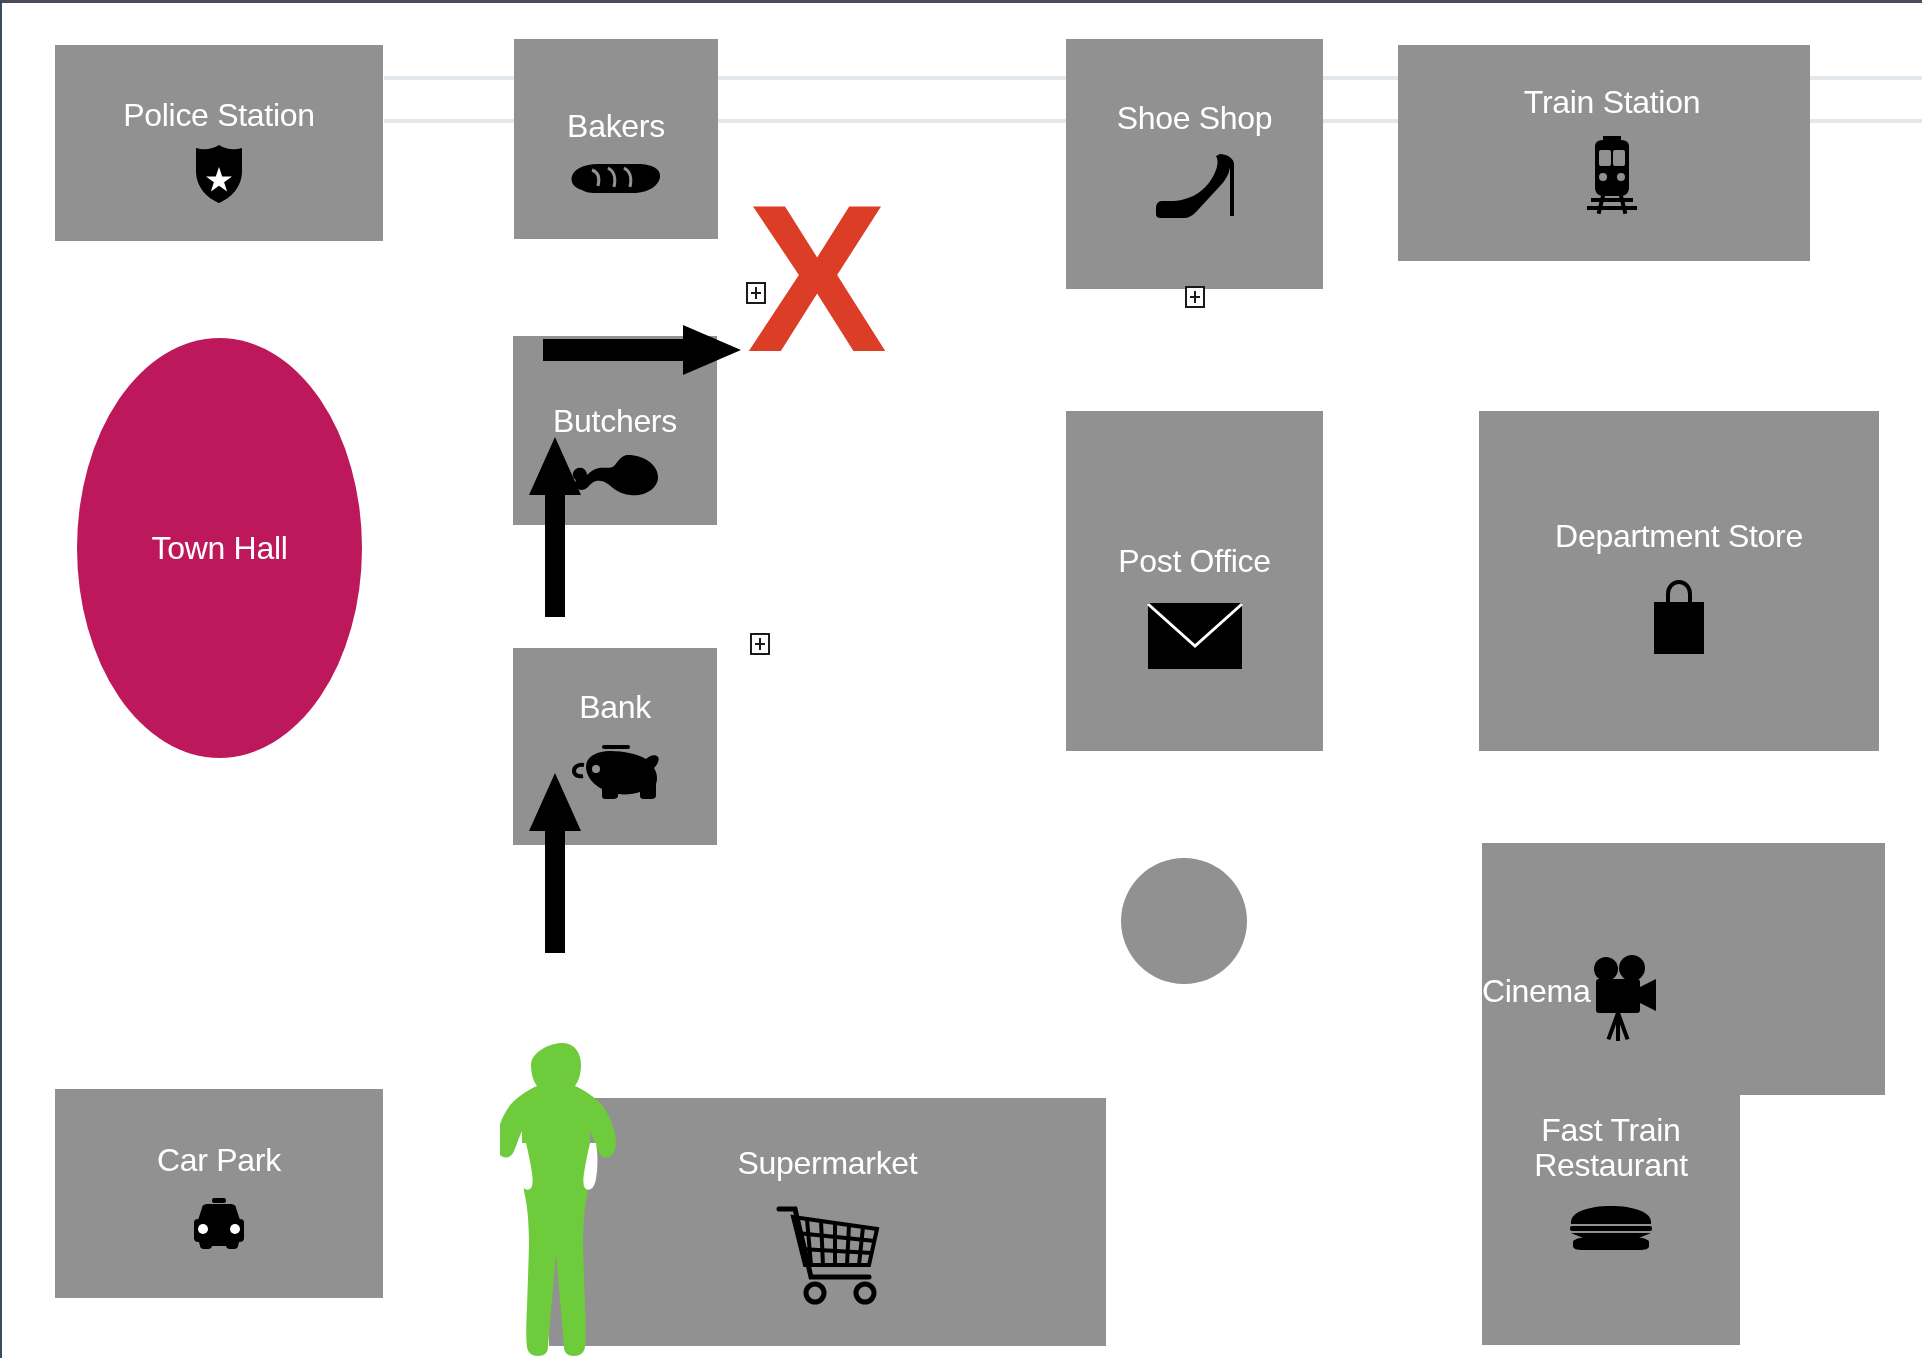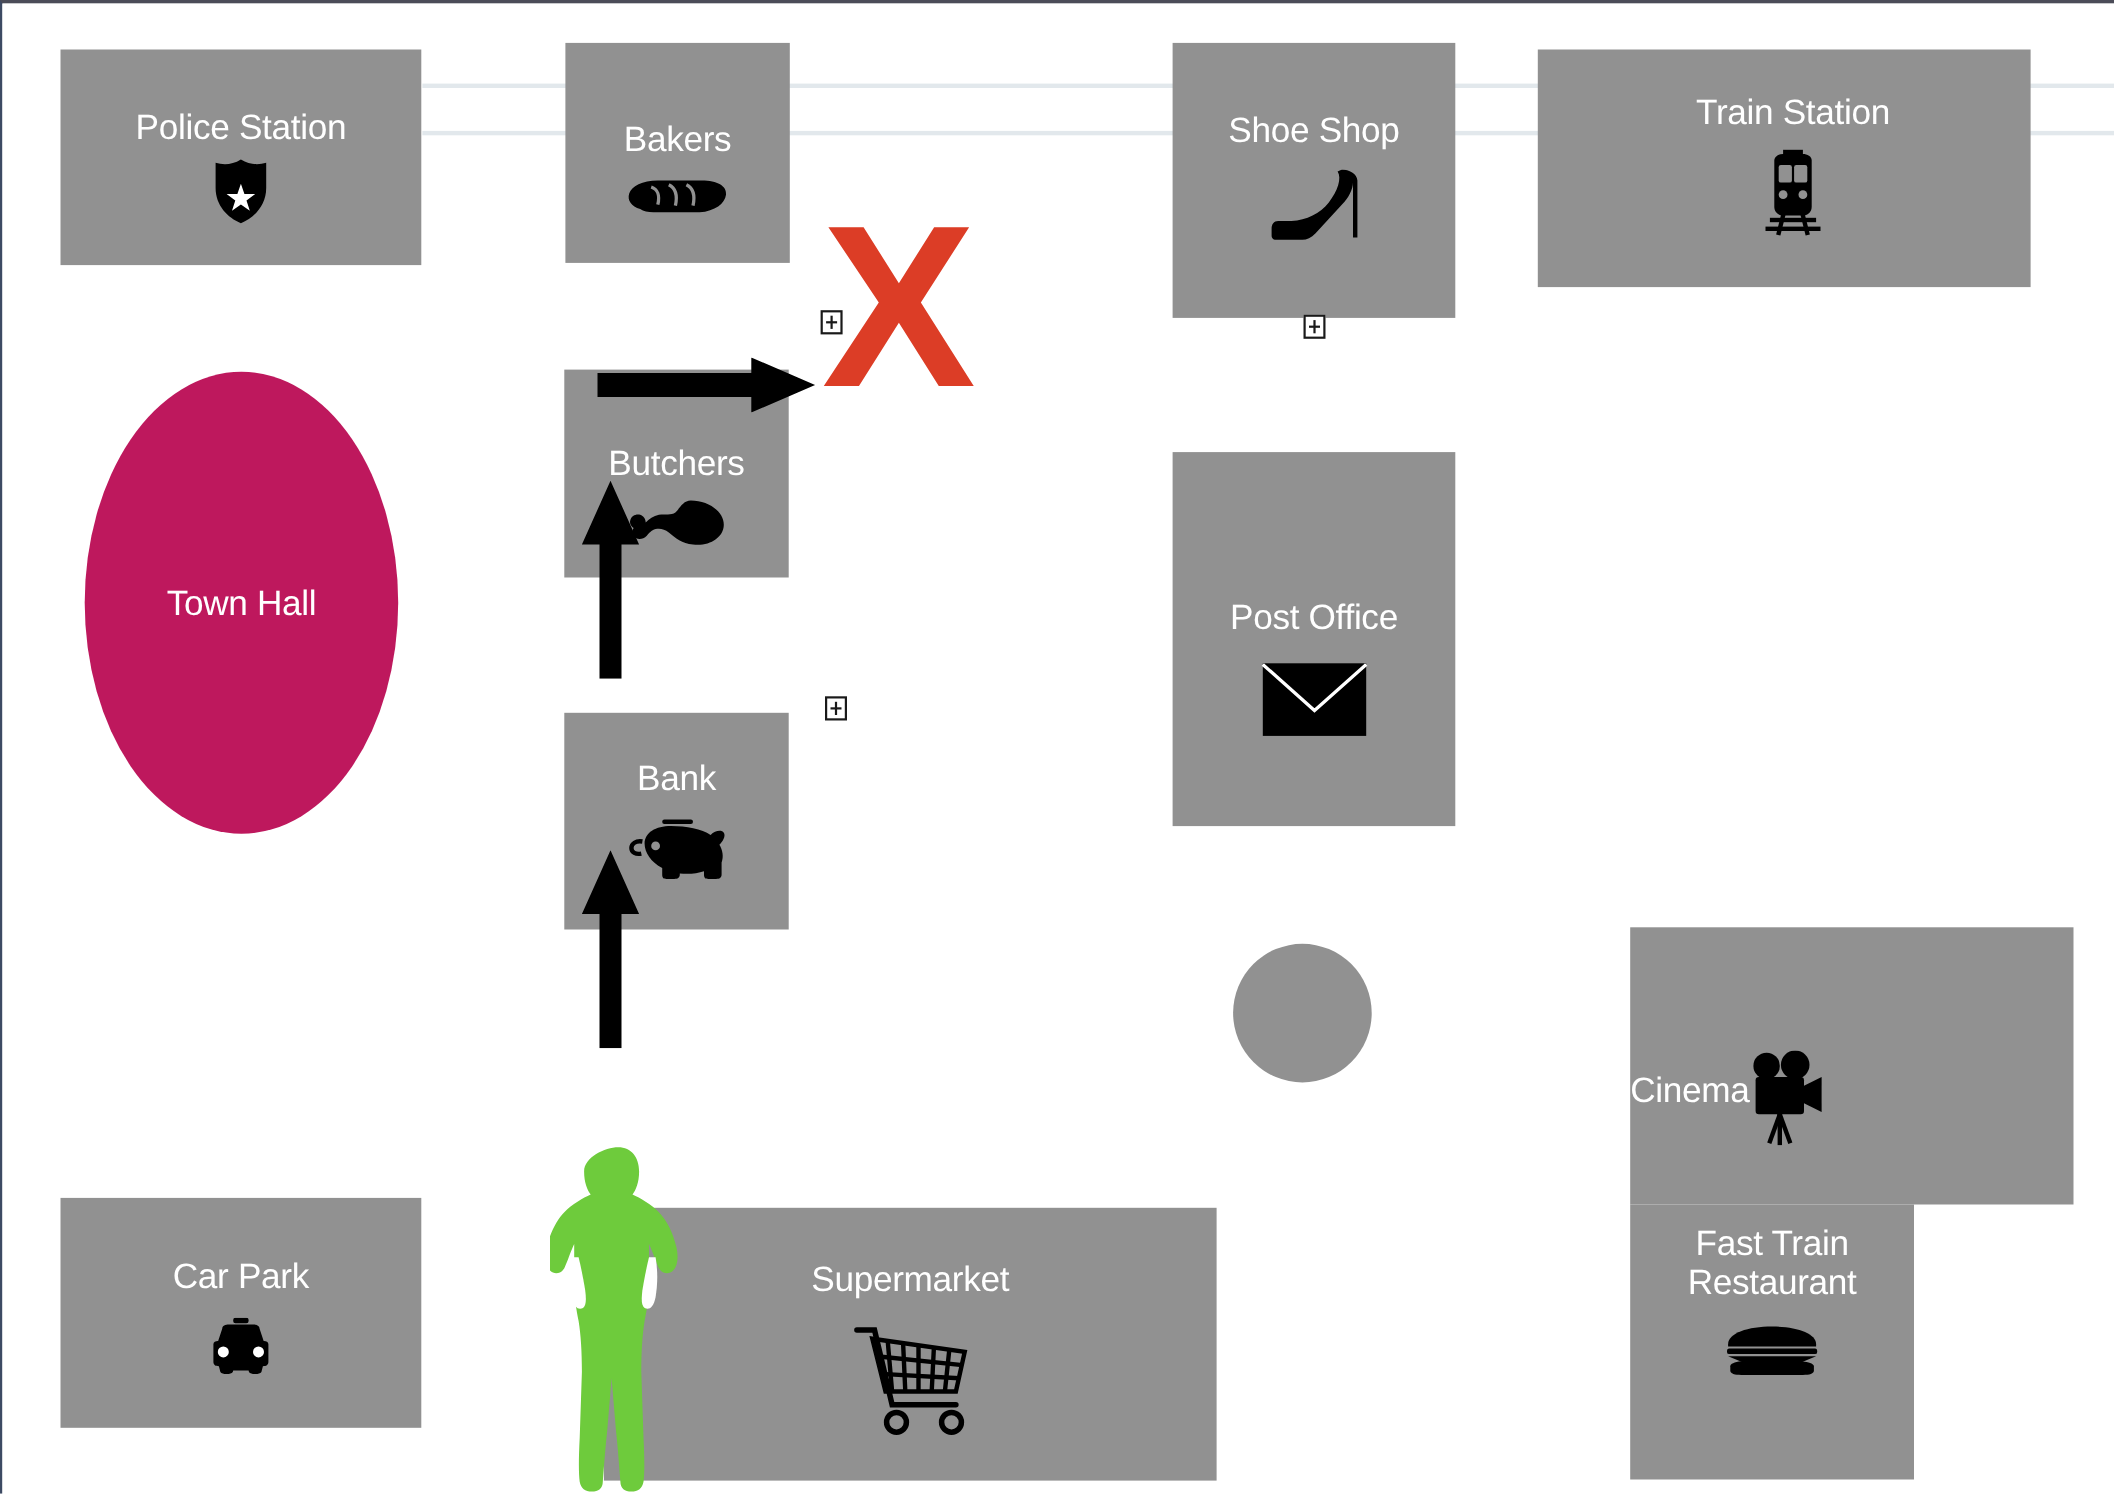--- a/index.html
+++ b/index.html
@@ -145,21 +145,21 @@
   <div class="building" style="left:1064px; top:36px; width:257px; height:250px; padding-top:62px;">
     <div class="b-label">Shoe Shop</div>
     <div class="b-icon" style="margin-top:18px;">
       <svg width="82" height="66" viewBox="0 0 82 66">
         <path d="M62 2 C66 8 62 20 54 30 C46 40 34 46 20 47 L8 47 C4 47 2 50 2 54 L2 60 C2 63 4 64 7 64 L30 64 C34 64 38 62 42 58 L66 32 C72 26 76 18 76 12 L76 62 L80 62 L80 10 C80 4 72 0 66 0 Z" fill="#000000"></path>
       </svg>
     </div>
   </div>
   <div class="handle" style="left:1183px; top:283px;"></div>
 
-  <div class="building" style="left:1396px; top:42px; width:448px; height:216px; padding-top:40px;padding-left:16px;">
+  <div class="building" style="left:1396px; top:42px; width:412px; height:216px; padding-top:40px;padding-left:16px;">
     <div class="b-label">Train Station</div>
     <div class="b-icon" style="margin-top:16px;">
       <svg width="66" height="80" viewBox="0 0 66 80">
         <rect x="24" y="0" width="18" height="5" fill="#000000"></rect>
         <path d="M16 10 C16 6 20 4 24 4 L42 4 C46 4 50 6 50 10 L50 52 C50 57 46 60 42 60 L24 60 C20 60 16 57 16 52 Z" fill="#000000"></path>
         <rect x="20" y="14" width="12" height="16" rx="2" fill="#919191"></rect>
         <rect x="34" y="14" width="12" height="16" rx="2" fill="#919191"></rect>
         <circle cx="24" cy="41" r="4" fill="#919191"></circle>
         <circle cx="42" cy="41" r="4" fill="#919191"></circle>
         <rect x="12" y="62" width="42" height="4" fill="#000000"></rect>
@@ -187,20 +187,29 @@
   <div class="building" style="left:1064px; top:408px; width:257px; height:340px; padding-top:133px;">
     <div class="b-label">Post Office</div>
     <div class="b-icon" style="margin-top:22px;">
       <svg width="98" height="70" viewBox="0 0 98 70">
         <rect x="2" y="2" width="94" height="66" fill="#000000"></rect>
         <path d="M2 3 L49 45 L96 3" stroke="#ffffff" stroke-width="3" fill="none"></path>
       </svg>
     </div>
   </div>
 
+  <div class="building" style="left:1477px; top:408px; width:400px; height:340px; padding-top:108px;">
+    <div class="b-label">Department Store</div>
+    <div class="b-icon" style="margin-top:26px;">
+      <svg width="66" height="76" viewBox="0 0 66 76">
+        <path d="M22 24 L22 14 C22 7 27 2 33 2 C39 2 44 7 44 14 L44 24" stroke="#000000" stroke-width="4" fill="none"></path>
+        <rect x="8" y="22" width="50" height="52" fill="#000000"></rect>
+      </svg>
+    </div>
+  </div>
 
   <div class="building" style="left:511px; top:645px; width:204px; height:197px; padding-top:42px;">
     <div class="b-label">Bank</div>
     <div class="b-icon" style="margin-top:18px;">
       <svg width="94" height="58" viewBox="0 0 94 58">
         <rect x="34" y="2" width="28" height="4" rx="2" fill="#000000"></rect>
         <path d="M78 16 C82 12 88 11 90 14 C92 17 89 22 86 25 C89 30 90 36 88 41 L88 52 C88 55 86 56 83 56 L76 56 C73 56 72 55 72 52 L72 49 C66 51 58 52 50 51 L50 52 C50 55 48 56 45 56 L38 56 C35 56 34 55 34 52 L34 46 C24 41 18 32 18 24 C18 14 28 8 42 8 C56 8 70 11 78 16 Z" fill="#000000"></path>
         <circle cx="28" cy="26" r="4" fill="#919191"></circle>
         <path d="M16 22 C10 21 6 24 6 28 C6 32 10 34 15 33" stroke="#000000" stroke-width="4" fill="none"></path>
       </svg>

